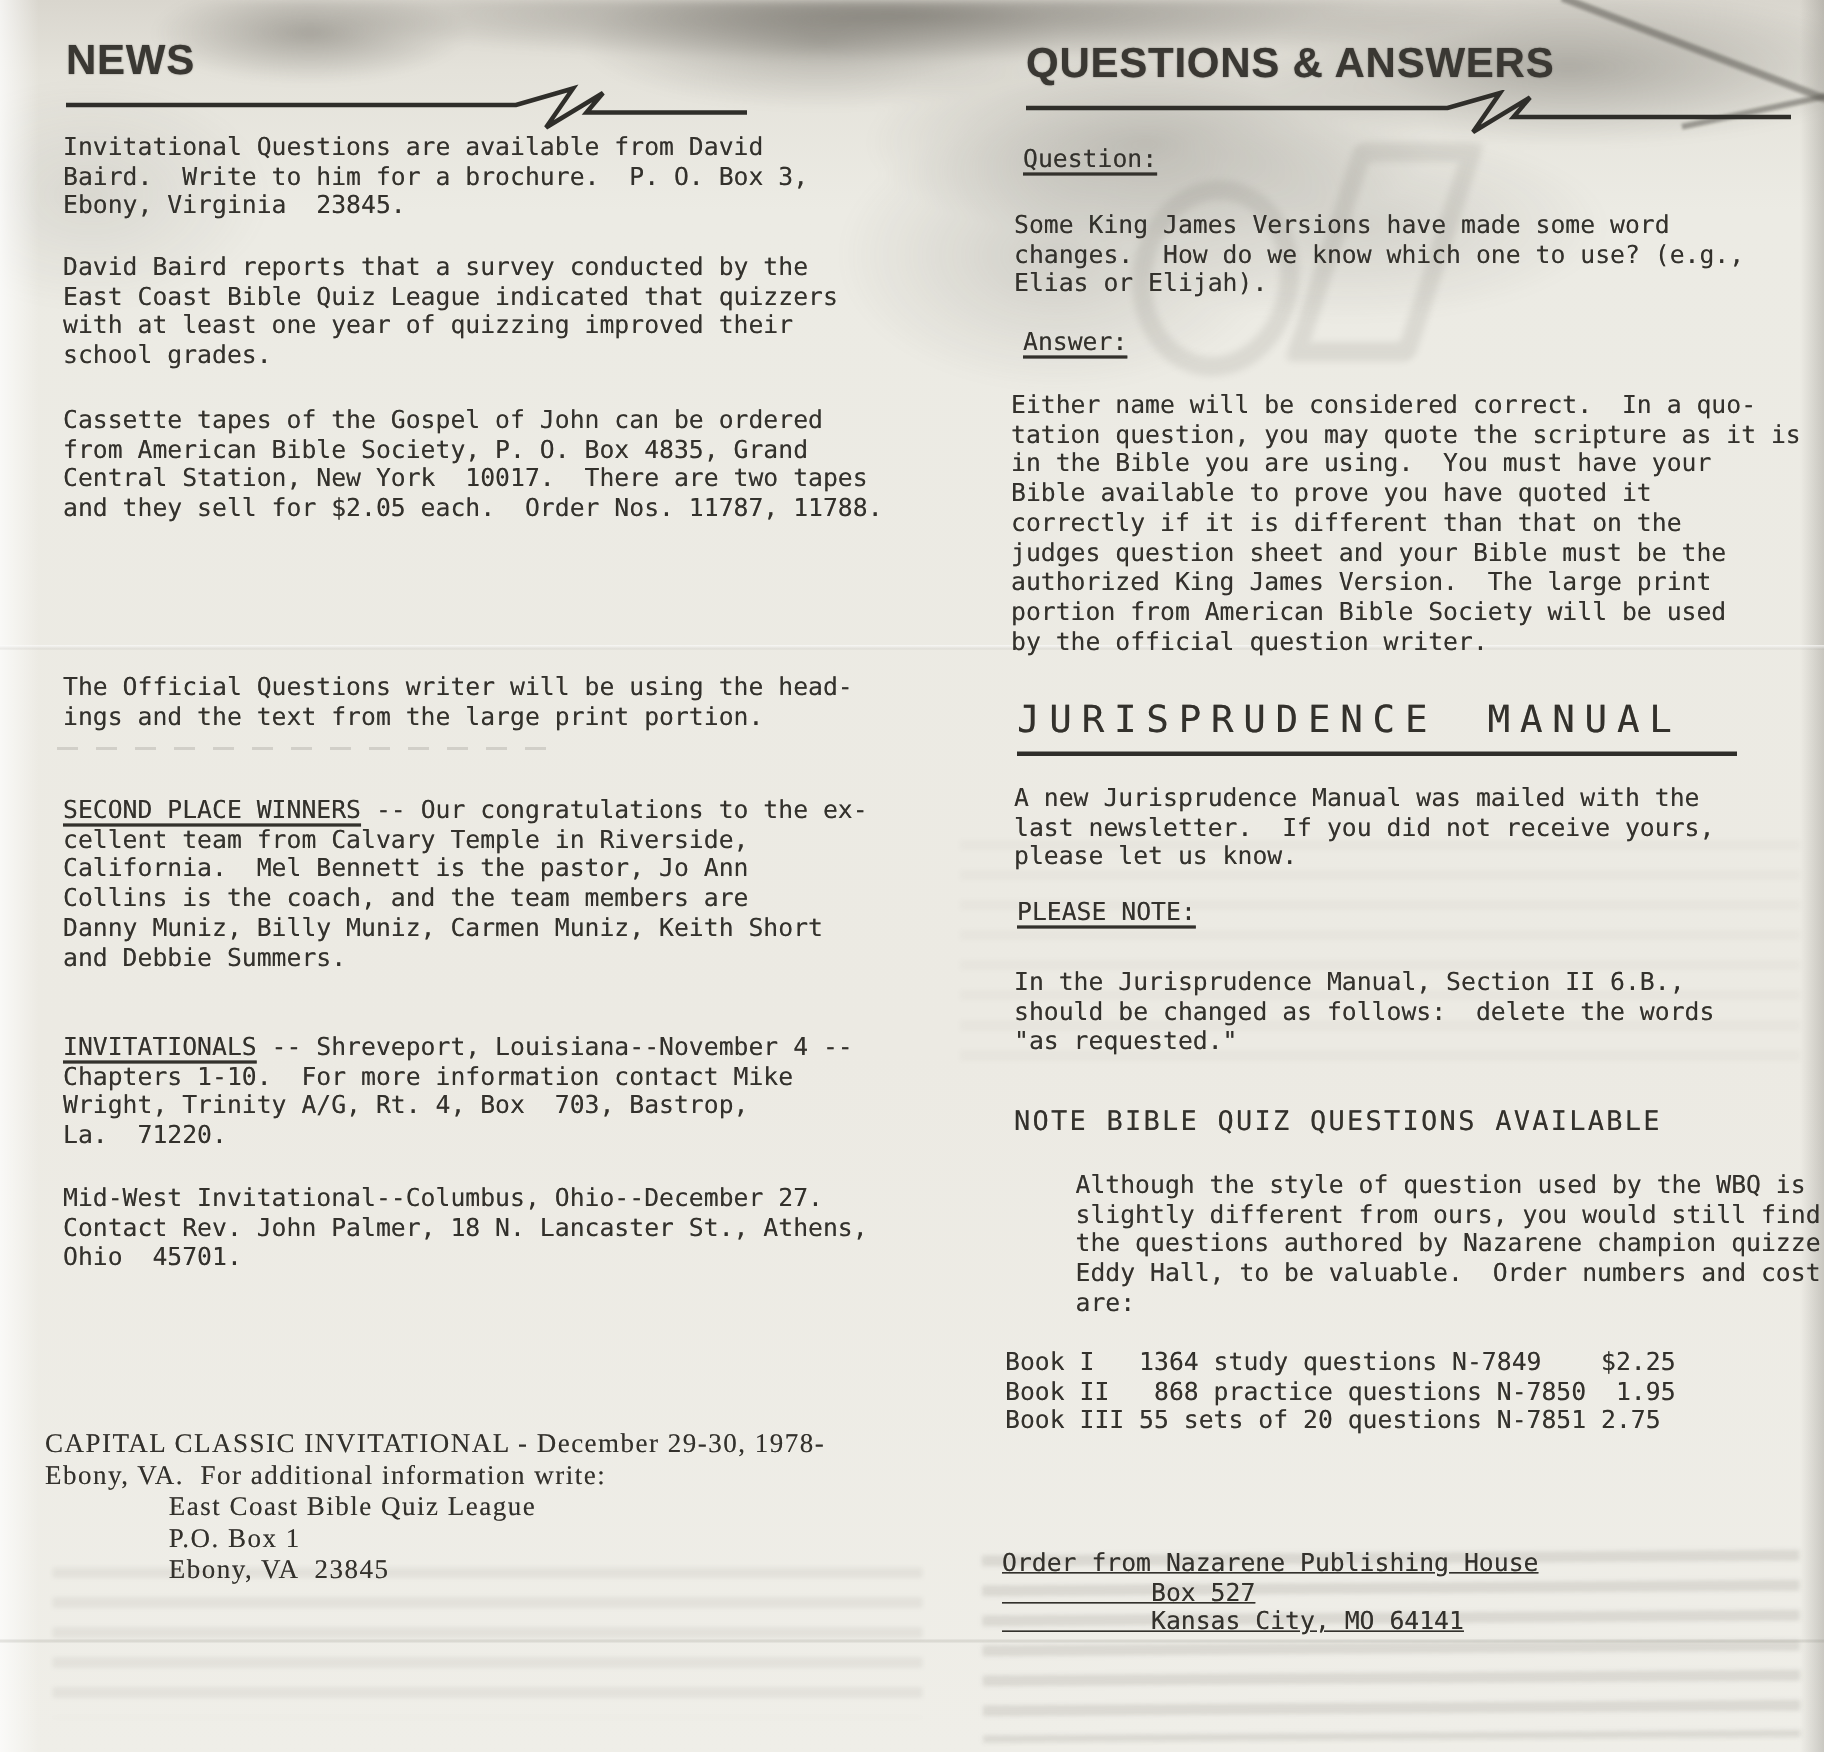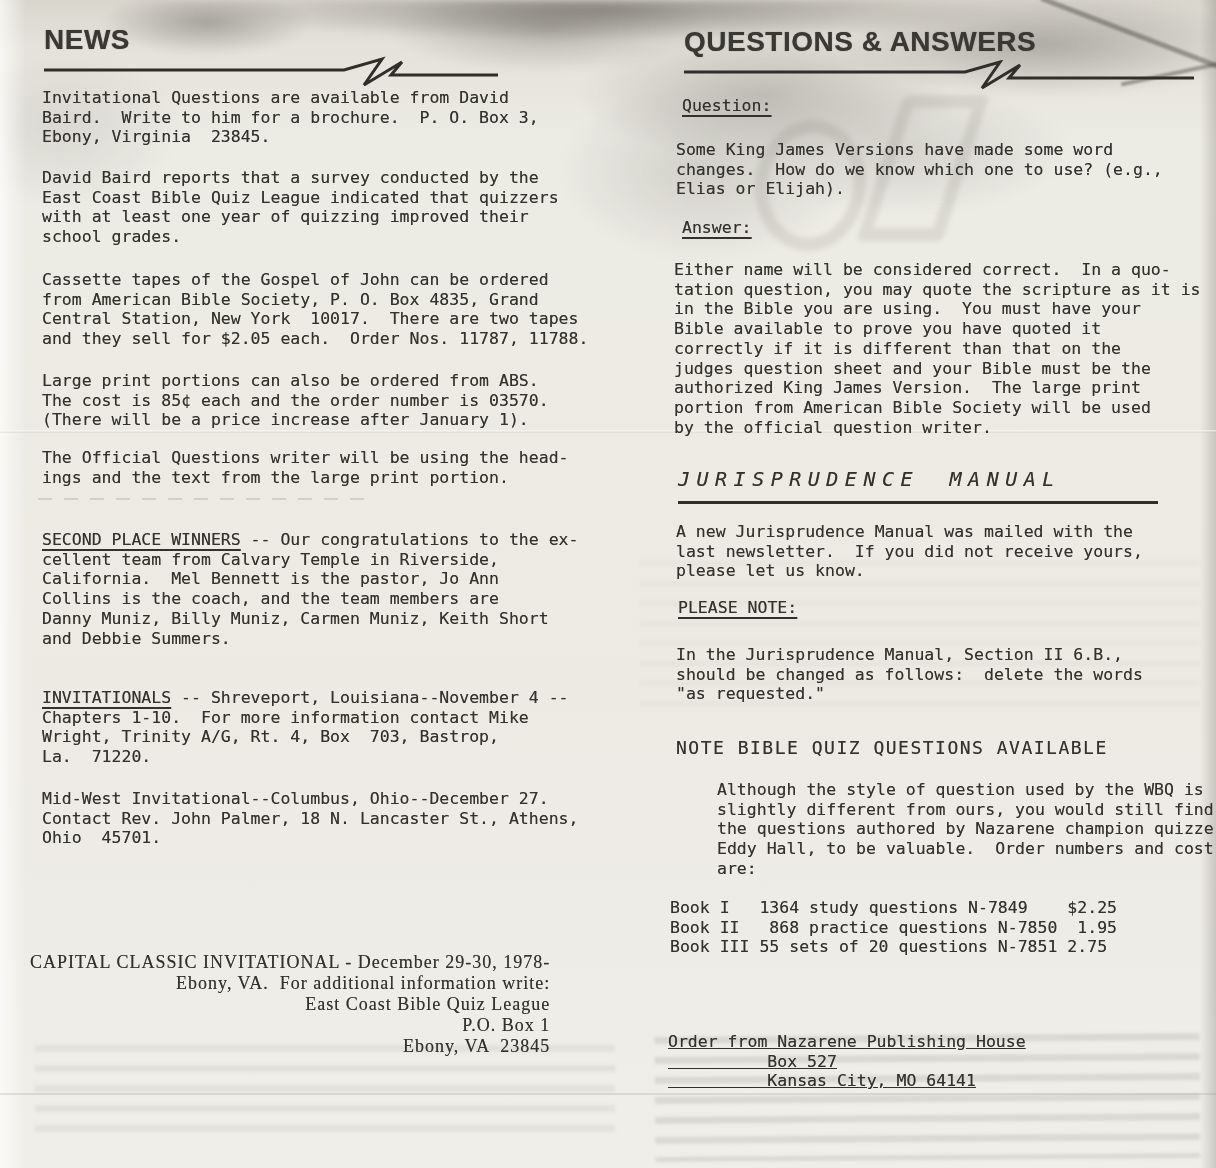--- a/index.html
+++ b/index.html
@@ -49,22 +49,22 @@
   .tb{position:absolute;white-space:pre;z-index:1;font-size:16.5px;line-height:19.7px;
       text-shadow:0 0 .4px rgba(51,49,44,.55);}
   .col-header{
     position:absolute;z-index:1;
     font-family:"Liberation Sans",sans-serif;font-weight:800;
     font-size:28px;line-height:1;letter-spacing:.5px;color:#3a3833;
     text-shadow:0 0 1px rgba(58,56,51,.65);
   }
   .rule-svg{position:absolute;z-index:1;}
   .ul{text-decoration:underline;text-decoration-thickness:2px;text-underline-offset:4px;}
-  .serif-block{font-family:"Liberation Serif",serif;font-size:18px;line-height:21px;letter-spacing:1px;text-align:right;}
-  .juris-h{font-size:20px;letter-spacing:6.5px;word-spacing:12px;font-weight:500;font-style:italic;}
+  .serif-block{font-family:"Liberation Serif",serif;font-size:18px;line-height:21px;letter-spacing:1px;}
+  .juris-h{font-size:25px;letter-spacing:6.5px;word-spacing:12px;font-weight:500;}
   .juris-rule{position:absolute;z-index:1;background:#2f2e2a;height:3px;}
   .wbq-h{font-size:18px;letter-spacing:1.5px;}
 </style>
 </head>
 <body>
 
 <div class="page">
 
   <div class="ghost-band"></div>
   <div class="ghost-letterform gl1"></div>
@@ -90,23 +90,20 @@
 Baird.  Write to him for a brochure.  P. O. Box 3,
 Ebony, Virginia  23845.</div>
   <div class="tb" style="left:42px;top:168px;">David Baird reports that a survey conducted by the
 East Coast Bible Quiz League indicated that quizzers
 with at least one year of quizzing improved their
 school grades.</div>
   <div class="tb" style="left:42px;top:270px;">Cassette tapes of the Gospel of John can be ordered
 from American Bible Society, P. O. Box 4835, Grand
 Central Station, New York  10017.  There are two tapes
 and they sell for $2.05 each.  Order Nos. 11787, 11788.</div>
-  <div class="tb" style="left:42px;top:371px;">Large print portions can also be ordered from ABS.
-The cost is 85¢ each and the order number is 03570.
-(There will be a price increase after January 1).</div>
   <div class="tb" style="left:42px;top:448px;">The Official Questions writer will be using the head-
 ings and the text from the large print portion.</div>
 
   <div class="tb" style="left:42px;top:530px;"><span class="ul">SECOND PLACE WINNERS</span><span> -- Our congratulations to the ex-
 cellent team from Calvary Temple in Riverside,
 California.  Mel Bennett is the pastor, Jo Ann
 Collins is the coach, and the team members are
 Danny Muniz, Billy Muniz, Carmen Muniz, Keith Short
 and Debbie Summers.</span></div>
 

